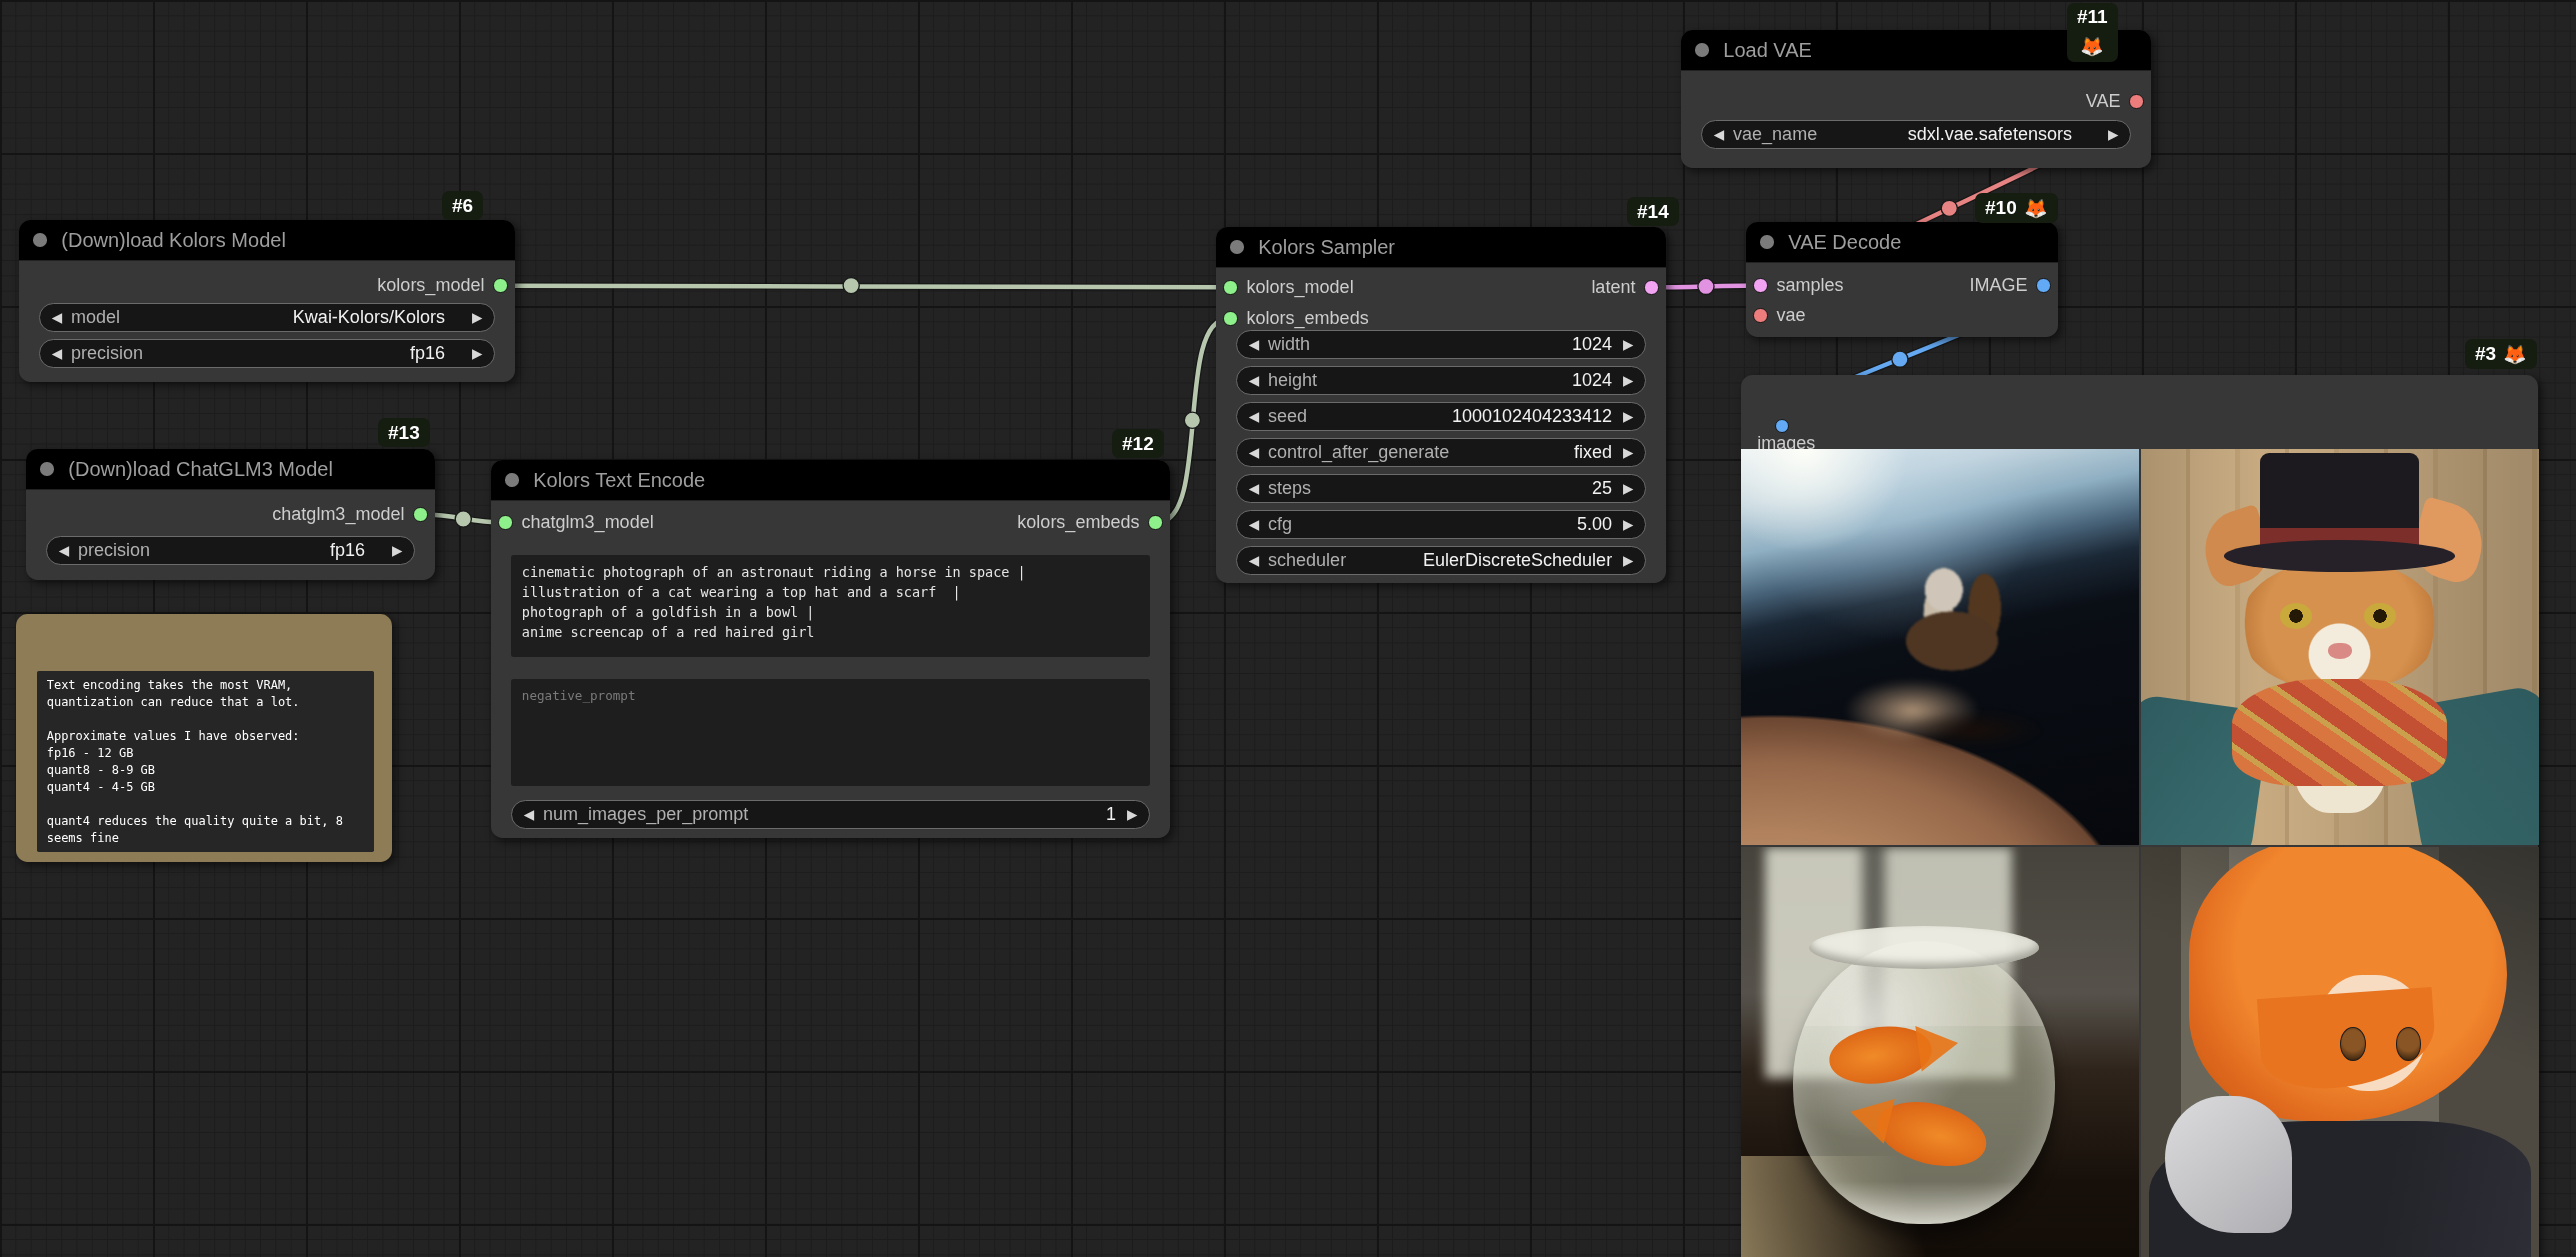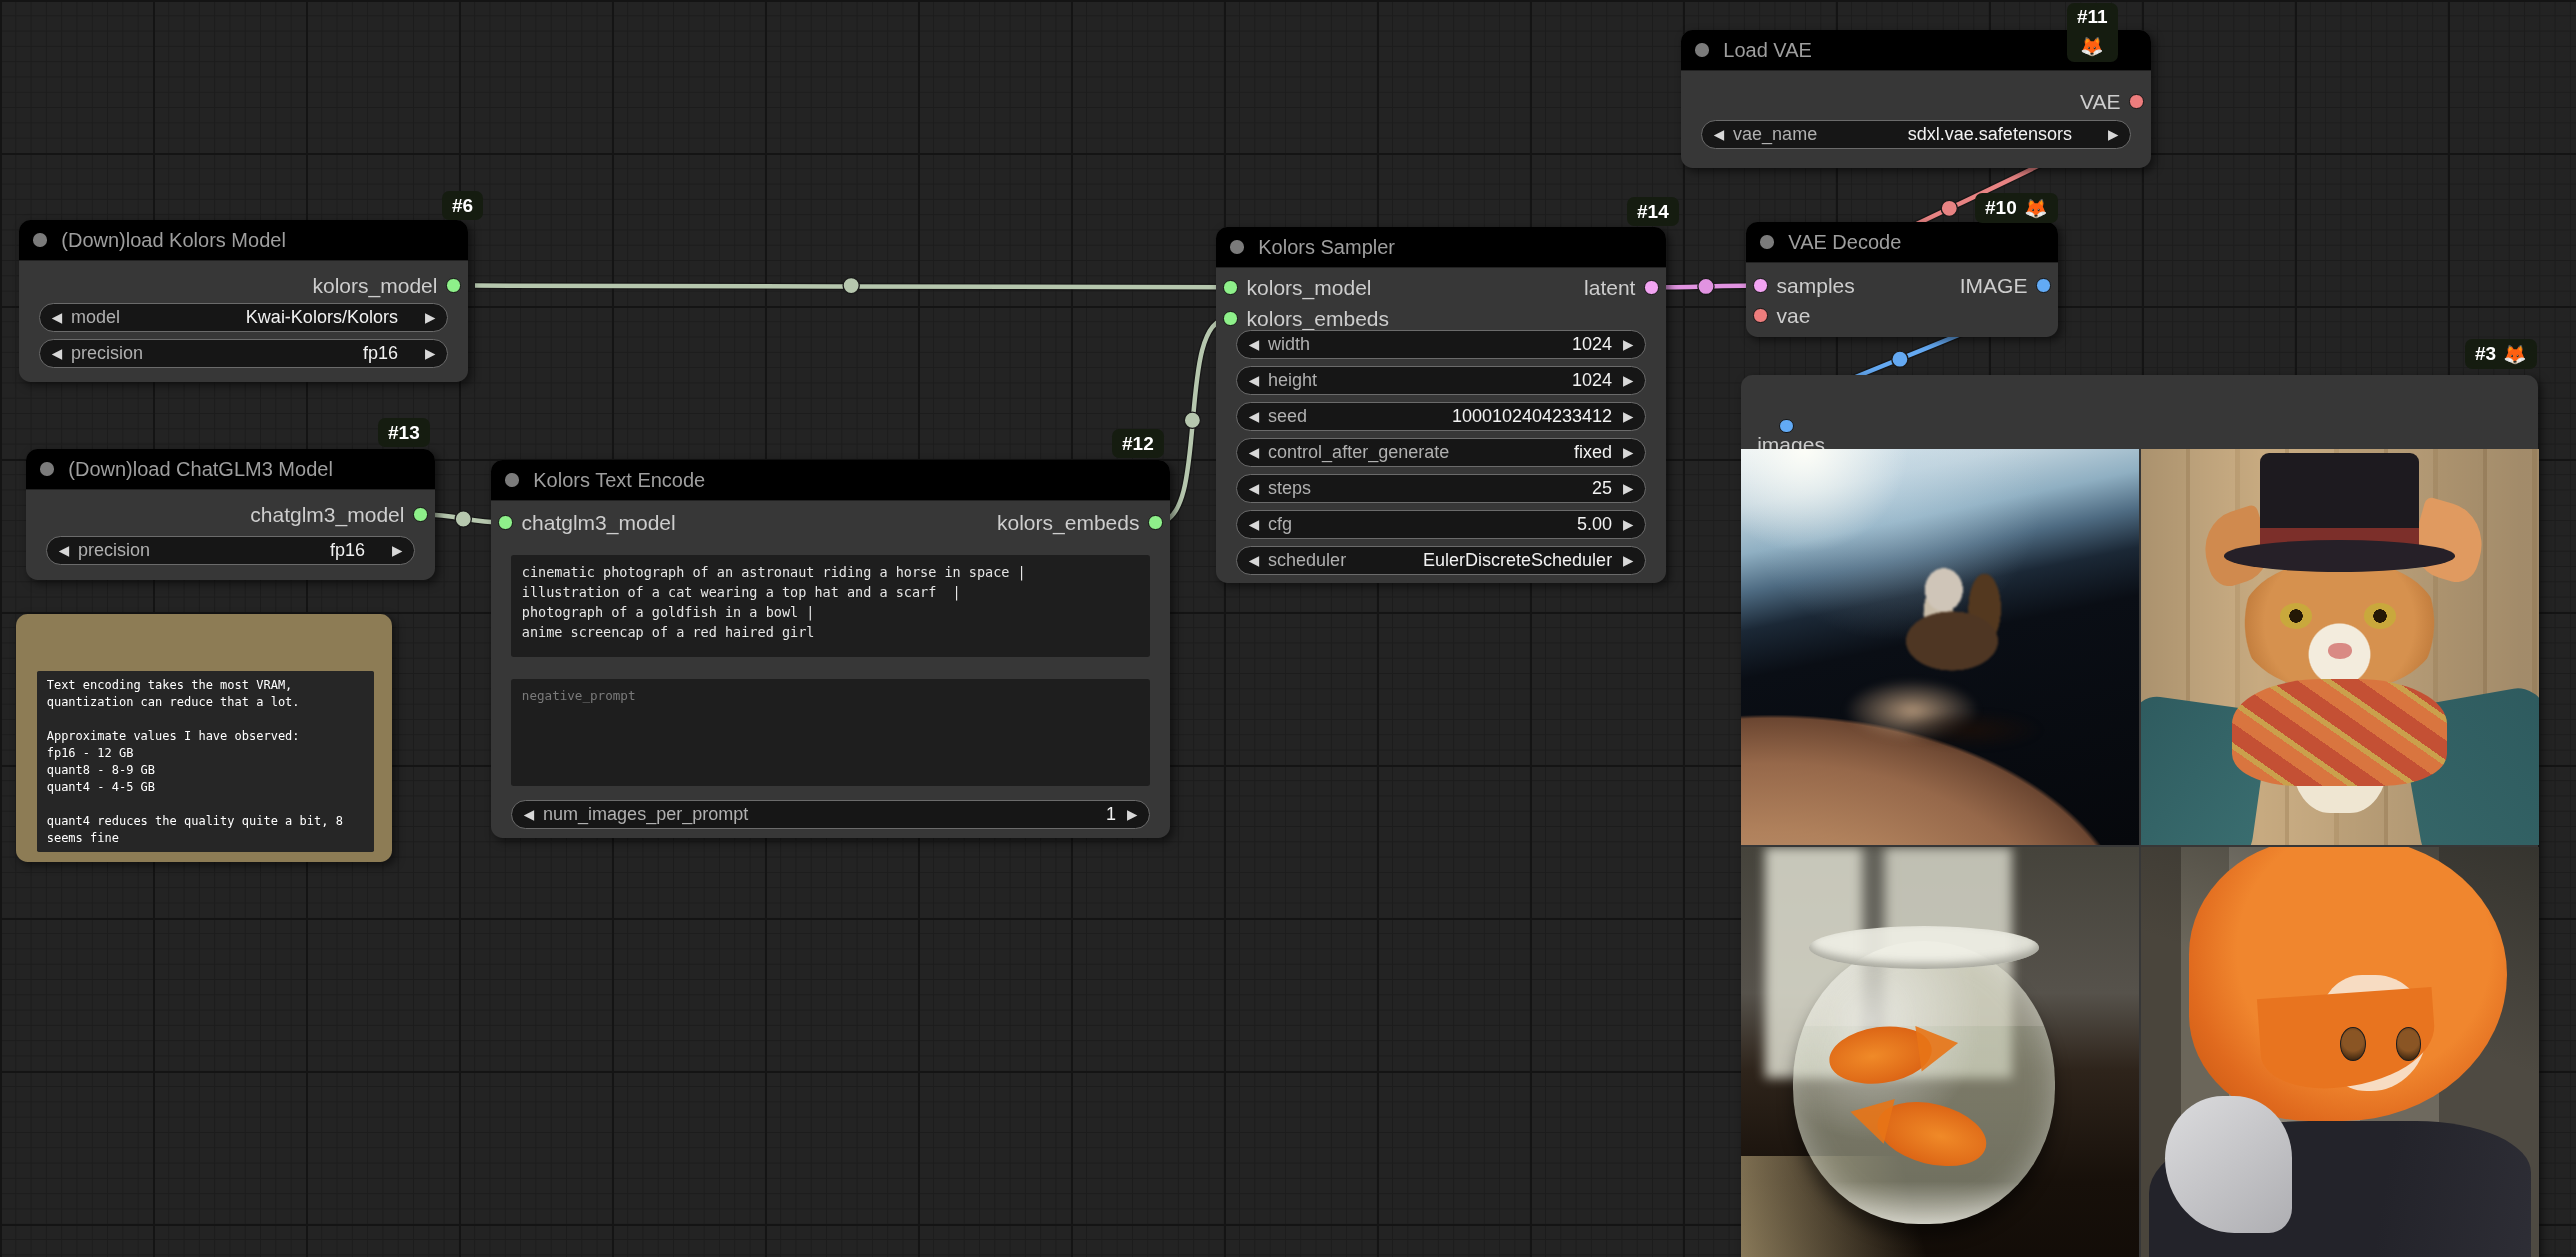--- a/index.html
+++ b/index.html
@@ -21,21 +21,21 @@
     box-shadow:3.6px 3.6px 9px rgba(0,0,0,.5);
   }
   .node-header{
     position:absolute;left:0;top:0;right:0;height:41px;background:#000000;
     border-radius:11.7px 11.7px 0 0;border-bottom:0.9px solid #222;
     display:flex;align-items:center;
   }
   .collapse-dot{width:13.5px;height:13.5px;border-radius:50%;background:#7b7b7b;margin-left:14.4px;flex:0 0 auto;}
   .node-title{color:#9e9e9e;font-size:20px;margin-left:14.4px;white-space:nowrap;}
   .row{position:absolute;height:25px;display:flex;align-items:center;}
-  .row .plabel{color:#cdcdcd;font-size:21px;white-space:nowrap;}
+  .row .plabel{color:#cdcdcd;font-size:18px;white-space:nowrap;}
   .port{width:14.4px;height:14.4px;border-radius:50%;border:1.8px solid #161616;flex:0 0 auto;}
   .row.in{left:7.2px;}
   .row.in .plabel{margin-left:9px;}
   .row.out{right:7.2px;flex-direction:row-reverse;}
   .row.out .plabel{margin-right:9px;}
   .p-green{background:var(--c-port_green,#8ef08a);}
   .p-pink{background:var(--c-port_pink,#f2a4f2);}
   .p-red{background:var(--c-port_red,#ed7d7d);}
   .p-blue{background:var(--c-port_blue,#62aaf5);}
   .widget{
@@ -197,21 +197,21 @@
       <span class="plabel">VAE</span>
     </div>
     <div class="widget" style="top:90px;">
       <span class="arrow">◀</span>
       <span class="wlabel">vae_name</span>
       <span class="wvalue" style="margin-right:36px;">sdxl.vae.safetensors</span>
       <span class="arrow">▶</span>
     </div>
   </div>
 
-  <div class="node" style="left:19px;top:220px;width:449px;height:162px;text-decoration:underline;">
+  <div class="node" style="left:19px;top:220px;width:496px;height:162px;text-decoration:underline;">
     <div class="node-header">
       <span class="collapse-dot"></span>
       <span class="node-title">(Down)load Kolors Model</span>
     </div>
     <div class="row out" style="top:53px;">
       <span class="port p-green"></span>
       <span class="plabel">kolors_model</span>
     </div>
     <div class="widget" style="top:83px;">
       <span class="arrow">◀</span>

